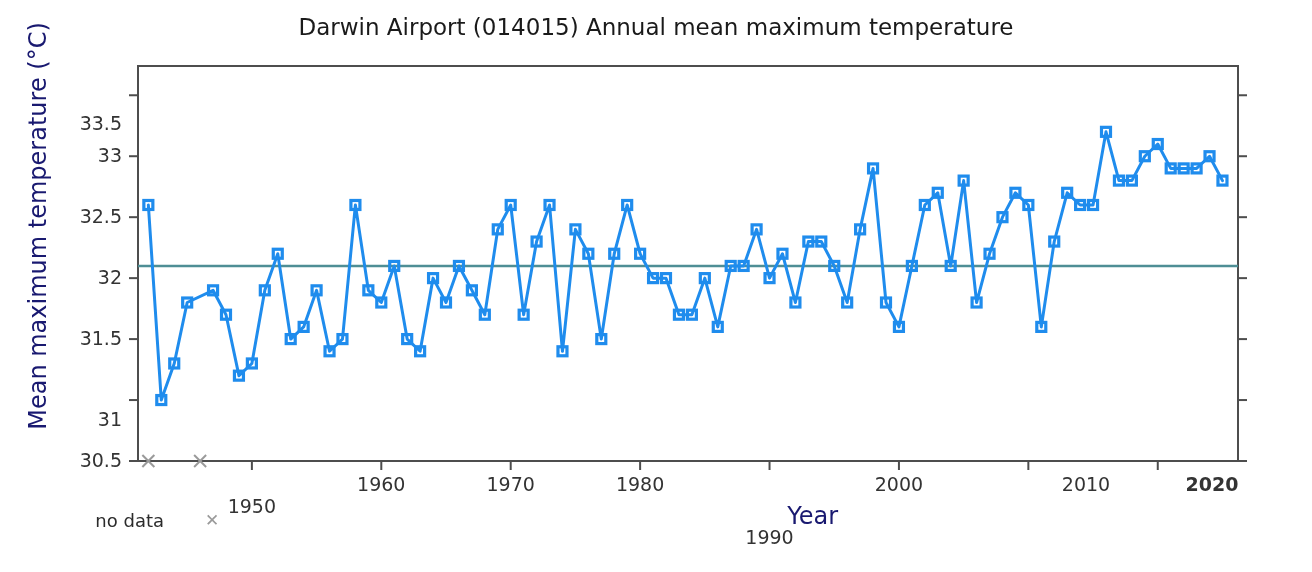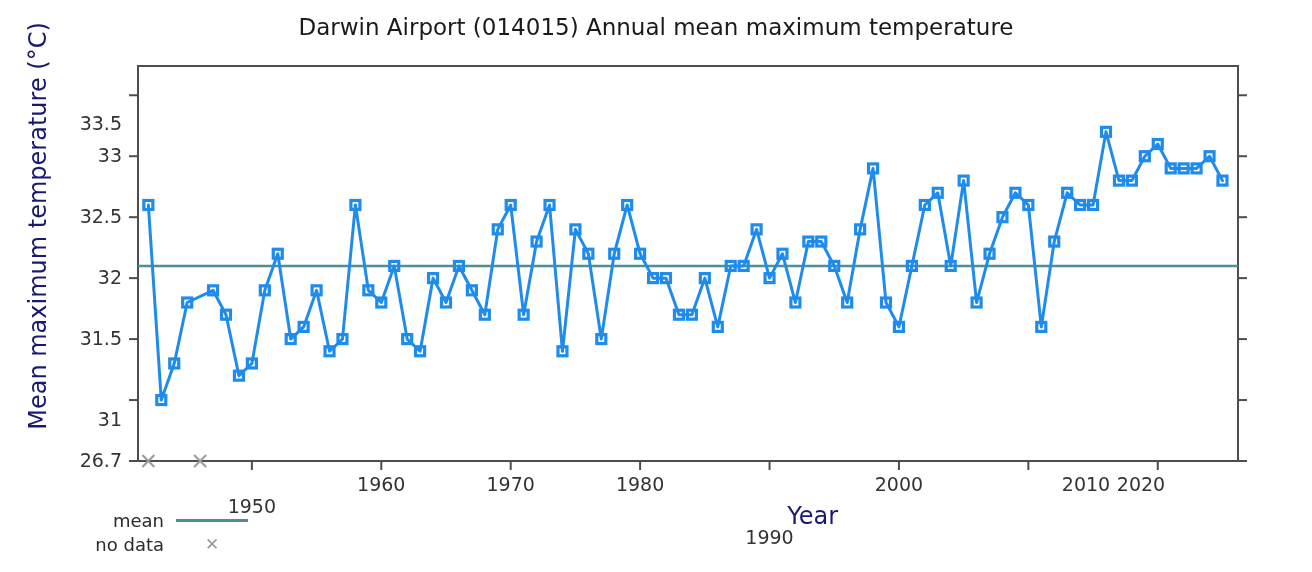--- a/index.html
+++ b/index.html
@@ -237,40 +237,34 @@
       </g>
   </svg>
 
   <div id="ytick-labels">
       <div class="ytick-label" style="left: 6px; width: 116px; top: 83.2593px; margin-top: 29px;">33.5</div>
       <div class="ytick-label" style="left: 6px; width: 116px; top: 144.216px;">33</div>
       <div class="ytick-label" style="left: 6px; width: 116px; top: 205.173px;">32.5</div>
       <div class="ytick-label" style="left: 6px; width: 116px; top: 266.13px;">32</div>
       <div class="ytick-label" style="left: 6px; width: 116px; top: 327.086px;">31.5</div>
       <div class="ytick-label" style="left: 6px; width: 116px; top: 388.043px; margin-top: 20px;">31</div>
-      <div class="ytick-label" style="left: 6px; width: 116px; top: 449px;">26.7</div>
+      <div class="ytick-label" style="left: 6px; width: 116px; top: 449px;">30.5</div>
     </div>
   <div id="xtick-labels">
       <div class="xtick-label" style="left: 206.882px; width: 90px; top: 495px;">1950</div>
       <div class="xtick-label" style="left: 336.294px; width: 90px; top: 473px;">1960</div>
       <div class="xtick-label" style="left: 465.706px; width: 90px; top: 473px;">1970</div>
       <div class="xtick-label" style="left: 595.118px; width: 90px; top: 473px;">1980</div>
       <div class="xtick-label" style="left: 724.529px; width: 90px; top: 489px; margin-top: 37px;">1990</div>
       <div class="xtick-label" style="left: 853.941px; width: 90px; top: 473px;">2000</div>
       <div class="xtick-label" style="left: 1041px; width: 90px; top: 473px;">2010</div>
-      <div class="xtick-label" style="left: 1096px; width: 90px; top: 473px;">2020</div>
+      <div class="xtick-label" style="left: 1167px; width: 90px; top: 473px; font-weight: bold;">2020</div>
     </div>
 
   <div id="legend">
-    <div class="legend-row">
-      <span class="legend-label">mean</span>
-      <span class="legend-key">
-          <span class="legend-line"></span>
-        </span>
-    </div>
     <div class="legend-row">
       <span class="legend-label">no data</span>
       <span class="legend-key">
           <span class="legend-x">✕</span>
         </span>
     </div>
   </div>
 
 </div>
 

